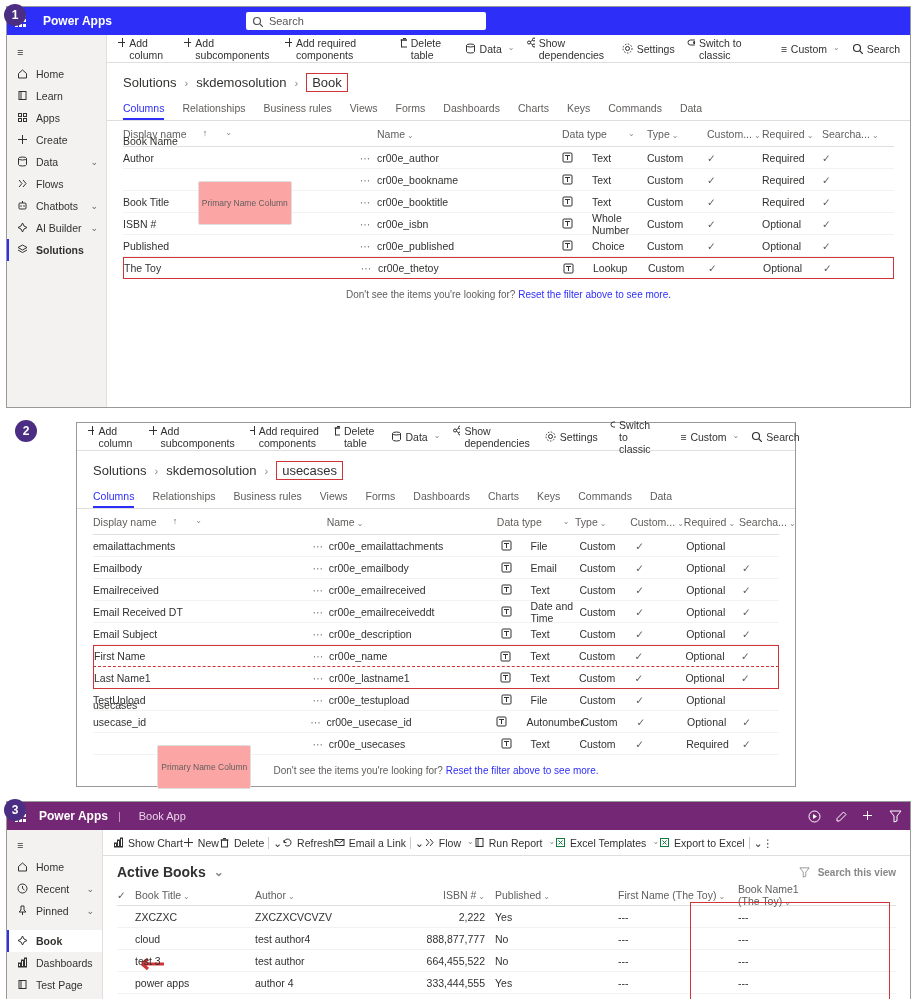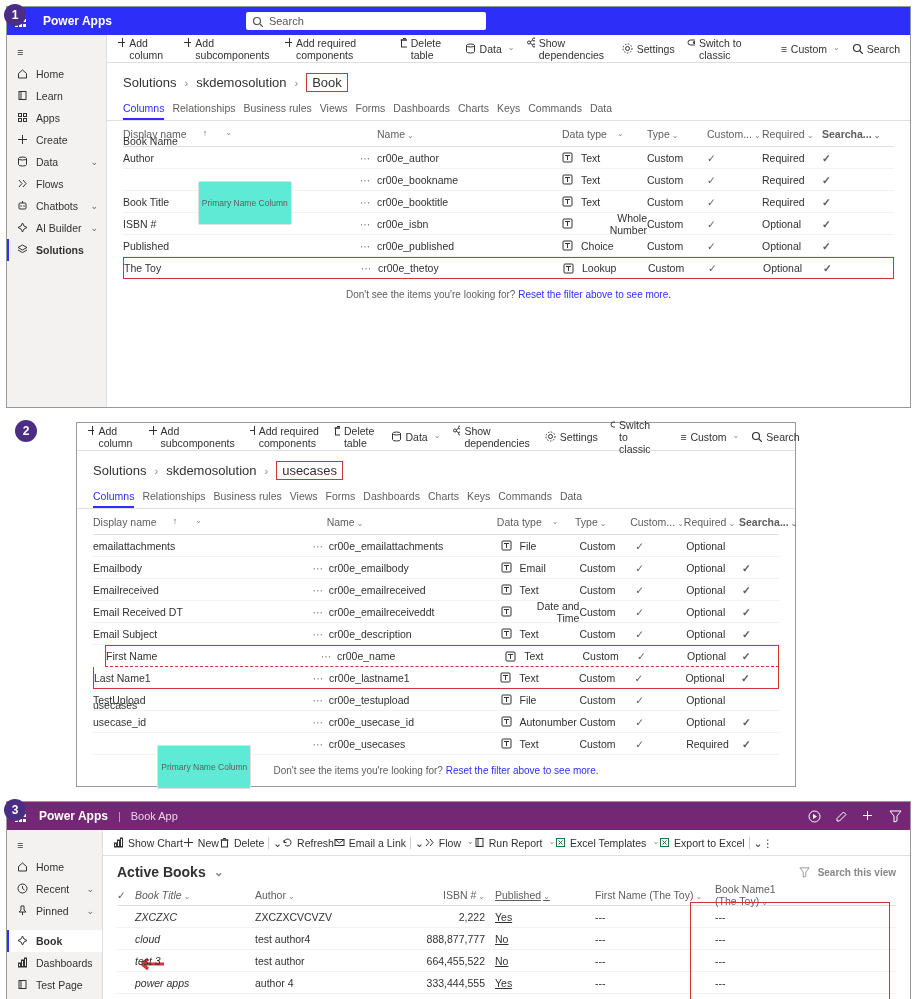--- a/index.html
+++ b/index.html
@@ -24,68 +24,68 @@
   .chev { margin-left: auto; font-size: 9px; color: #666; }
   .main1 { flex: 1; display: flex; flex-direction: column; }
   .cmdbar { height: 28px; border-bottom: 1px solid #e1dfdd; display: flex; align-items: center; padding: 0 10px; gap: 12px; font-size: 10.5px; color: #323130; }
   .cmd { display: flex; align-items: flex-start; gap: 4px; cursor: pointer; }
   .cmd svg { width: 11px; height: 11px; }
   .spacer { flex: 1; }
   .crumbs { padding: 10px 16px 4px; font-size: 13px; display: flex; align-items: center; gap: 8px; color: #323130; }
   .crumbs a { color: #323130; cursor: pointer; }
   .crumbs .sep { color: #888; font-size: 11px; }
   .redbox { border: 1.5px solid #d13438; padding: 1px 5px; }
-  .tabs { display: flex; gap: 8px; padding: 0 16px; border-bottom: 1px solid #e1dfdd; font-size: 10.5px; }
+  .tabs { display: flex; gap: 18px; padding: 0 16px; border-bottom: 1px solid #e1dfdd; font-size: 10.5px; }
   .tab { padding: 6px 0 4px; cursor: pointer; color: #605e5c; }
   .tab.active { color: #2e2ef9; border-bottom: 2px solid #2e2ef9; }
   .grid { padding: 0 16px; }
   .ghead, .grow { display: flex; align-items: center; height: 22px; font-size: 10.5px; border-bottom: 1px solid #f3f2f1; }
   .ghead { color: #605e5c; border-bottom: 1px solid #e1dfdd; height: 26px; }
   .col-disp { width: 230px; display: flex; gap: 16px; }
   .col-menu { width: 24px; text-align: center; color: #888; }
   .col-name { width: 185px; }
-  .col-type { width: 85px; display: flex; align-items: center; gap: 8px; text-align: right; }
+  .col-type { width: 85px; display: flex; align-items: center; gap: 19px; }
   .col-typ2 { width: 60px; }
   .col-cust { width: 55px; }
   .col-req { width: 60px; }
-  .col-sea { width: 40px; font-weight: bold; }
+  .col-sea { width: 40px; }
   .sort { font-size: 9px; color: #666; }
   .drop { font-size: 8px; color: #888; margin-left: 2px; }
-  .pill { background: #5eead4; border: 1px solid #e1dfdd; border-radius: 2px; font-size: 8.5px; padding: 16px 3px; margin-left: 4px; color: #605e5c; margin-top: 46px; }
+  .pill { background: #fca5a5; border: 1px solid #e1dfdd; border-radius: 2px; font-size: 8.5px; padding: 16px 3px; margin-left: 4px; color: #605e5c; margin-top: 46px; }
   .grow.hl { border: 1.5px solid #d13438; }
   .check { color: #605e5c; }
   .nosee { text-align: center; font-size: 10px; color: #605e5c; padding: 10px 0; }
   .nosee a { color: #2e2ef9; cursor: pointer; }
   .typeicon { width: 11px; height: 11px; flex: 0 0 11px; }
 
   
   .screenshot2 { margin-left: 70px; width: 720px; }
-  .grow.dblhl-top { border: 1.5px solid #d13438; border-bottom: 1px dashed #d13438; margin-left: 12px; }
+  .grow.dblhl-top { border: 1.5px solid #d13438; border-bottom: 1px dashed #d13438; }
   .grow.dblhl-bot { border: 1.5px solid #d13438; border-top: none; }
 
   
   .hdr-purple { background: #742774; color: #fff; height: 28px; display: flex; align-items: center; padding: 0 8px; gap: 10px; }
   .hdr-purple .sep2 { color: #c9a0c9; }
-  .appname { font-size: 11px; color: #e8d4e8; }
+  .appname { font-size: 11px; color: #e8d4e8; margin-left: 8px; }
   .hdr-right { margin-left: auto; display: flex; gap: 14px; align-items: center; }
   .hdr-right svg { width: 13px; height: 13px; }
   .body3 { display: flex; height: 220px; }
   .sidebar3 { width: 96px; background: #f3f2f1; border-right: 1px solid #e1dfdd; padding-top: 4px; font-size: 10.5px; }
   .arrow-red { position: absolute; left: 129px; top: 126px; pointer-events: none; }
   .cmdbar3 { height: 26px; border-bottom: 1px solid #e1dfdd; display: flex; align-items: center; padding: 0 10px; font-size: 10.5px; }
   .viewtitle { padding: 8px 14px 4px; font-size: 14px; font-weight: 600; display: flex; align-items: center; gap: 6px; }
   .viewright { margin-left: auto; display: flex; align-items: flex-start; gap: 8px; font-size: 10px; color: #888; }
   .vgrid { padding: 0 14px; }
   .vhead, .vrow { display: flex; align-items: center; height: 22px; font-size: 10.5px; border-bottom: 1px solid #f3f2f1; }
   .vhead { color: #605e5c; border-bottom: 1px solid #e1dfdd; }
   .vc-chk { width: 18px; }
-  .vc-title { width: 120px; font-style: italic; }
+  .vc-title { width: 120px; }
   .vc-auth { width: 120px; }
   .vc-isbn { width: 120px; text-align: right; padding-right: 10px; }
-  .vc-pub { width: 100px; text-decoration: underline; }
+  .vc-pub { width: 123px; }
   .vc-fn { width: 120px; }
   .vc-ln { width: 70px; }
   .redbox3 { border: 1.5px solid #d13438; position: absolute; right: 20px; top: 72px; width: 200px; height: 112px; pointer-events: none; }
   .ic { width: 11px; height: 11px; }
 </style>
 </head>
 <body>
 
 <svg width="0" height="0" style="position:absolute">
   <defs>

